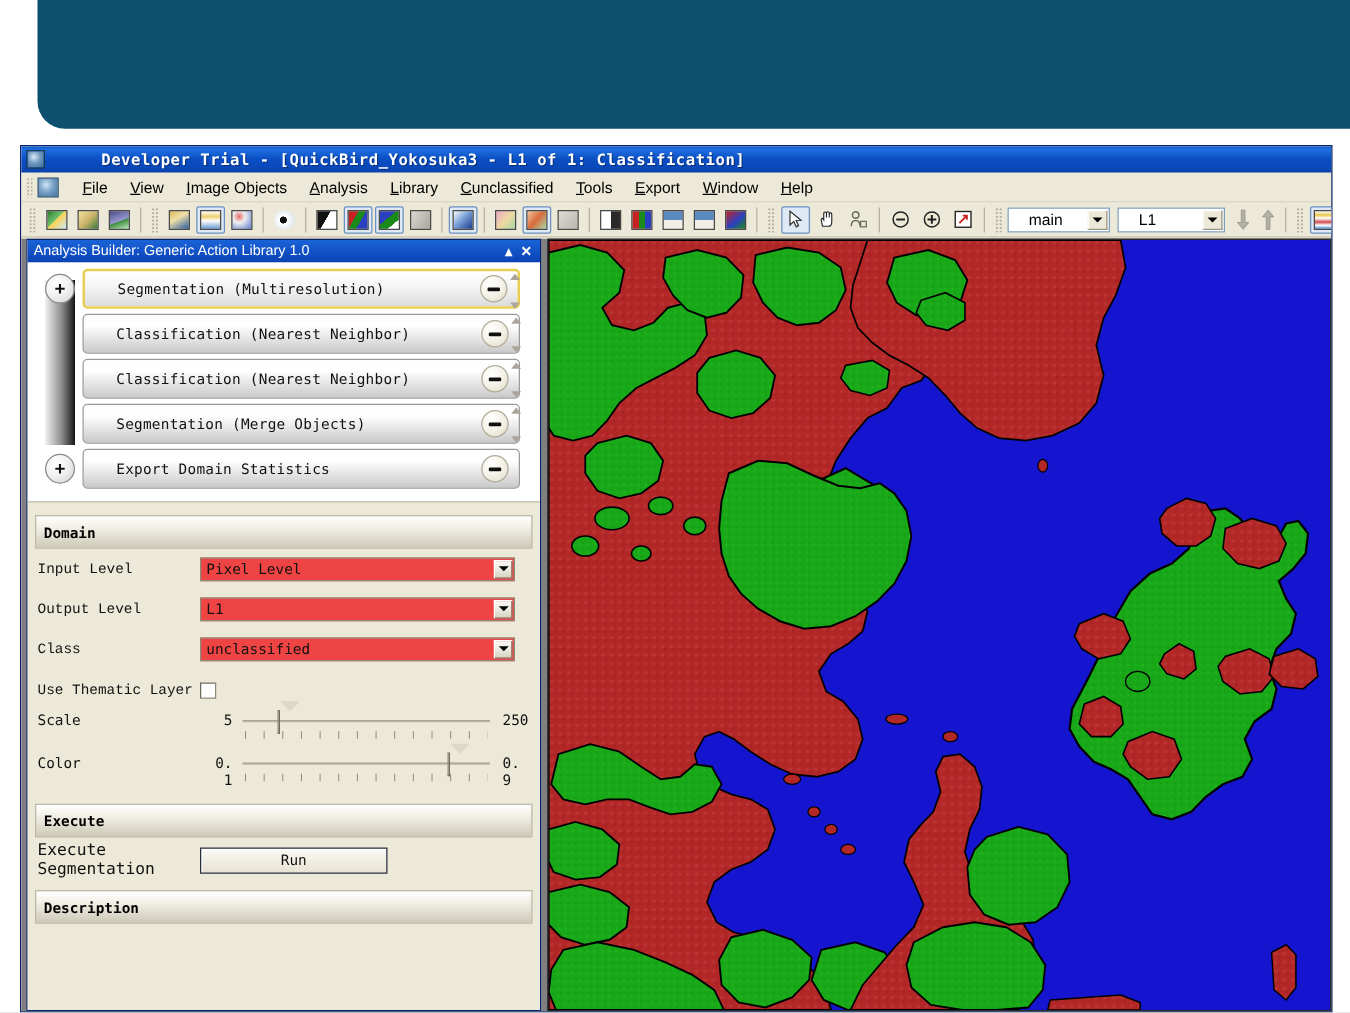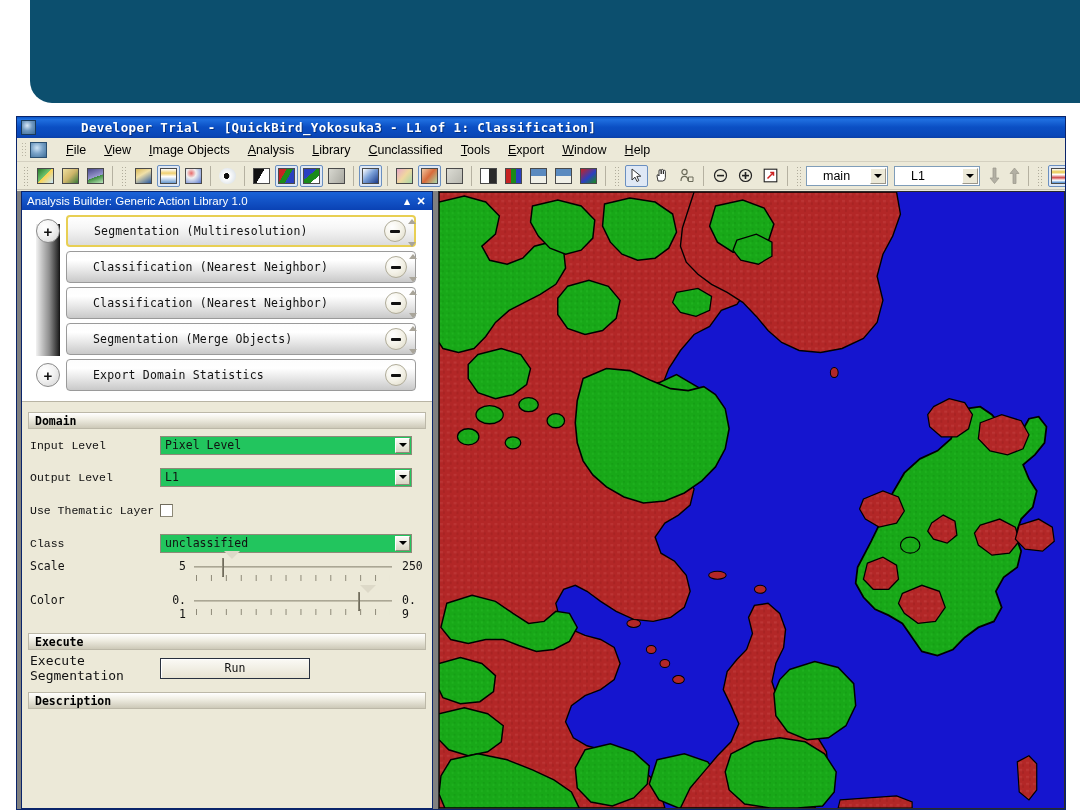--- a/index.html
+++ b/index.html
@@ -153,33 +153,33 @@
   .minus i { display:block; width:10px; height:3px; background:#111; border-radius:1px; }
   .spin { position:absolute; right:-3px; top:2px; width:10px; height:28px;
     display:flex; flex-direction:column; justify-content:space-between; align-items:center; }
   .spin i { width:0;height:0;border-left:4px solid transparent;border-right:4px solid transparent; display:block;}
   .spin i.up { border-bottom:5px solid #a9a59a; }
   .spin i.dn { border-top:5px solid #a9a59a; }
 
   
   .sections { flex:1 1 auto; overflow:hidden; background:#ece9d8; padding:4px 6px 0 6px; }
   .sechead {
-    height:17px; margin-top:6px;
+    height:27px; margin-top:6px;
     background: linear-gradient(to bottom,#ffffff 0%, #f0eee3 40%, #cdc9b8 100%);
     border:1px solid #bcb8a8; display:flex; align-items:center; padding-left:6px;
   }
   .sechead .t { font-family:"DejaVu Sans Mono", monospace; font-size:11.5px; font-weight:bold; color:#000; }
 
   .frow { display:flex; align-items:center; height:32px; }
   .frow .flabel {
     width:132px; flex:0 0 auto; padding-left:2px;
     font-family:Liberation Mono, monospace; font-size:11.5px; color:#111;
   }
   .fcombo {
-    flex:1 1 auto; height:19px; background:#22c55e; border:1px solid #8e8a78;
+    flex:1 1 auto; height:19px; background:#ef4444; border:1px solid #8e8a78;
     position:relative; display:flex; align-items:center; padding-left:4px; margin-right:14px;
     font-family:"DejaVu Sans Mono", monospace; font-size:11.5px; color:#111;
   }
   .fcombo .ar {
     position:absolute; right:1px; top:1px; width:15px; height:15px;
     background:linear-gradient(to bottom,#fbfaf6,#d9d5c4);
     border:1px solid #fff; border-right-color:#8e8a78; border-bottom-color:#8e8a78;
     display:flex; align-items:center; justify-content:center;
   }
   .fcombo .ar i { width:0;height:0;border-left:4px solid transparent;border-right:4px solid transparent;border-top:4px solid #000;}
@@ -493,33 +493,33 @@
           <div class="frow">
             <span class="flabel">Output Level</span>
             <span class="fcombo">
               <span>L1</span>
               <span class="ar">
                   <i></i>
                 </span>
             </span>
           </div>
 
-          <div class="frow" style="height:34px">
-            <span class="flabel">Use Thematic Layer</span>
-            <span class="chk"></span>
-          </div>
-
           <div class="frow">
             <span class="flabel">Class</span>
             <span class="fcombo">
               <span>unclassified</span>
               <span class="ar">
                   <i></i>
                 </span>
             </span>
+          </div>
+
+          <div class="frow" style="height:34px">
+            <span class="flabel">Use Thematic Layer</span>
+            <span class="chk"></span>
           </div>
 
 
           <div class="srow">
             <span class="slabel">Scale</span>
             <span class="smin">5</span>
             <span class="strack">
               <span class="line"></span>
               <span class="ticks"></span>
               <span class="thumb" id="scale-thumb" style="left: 14%;">

